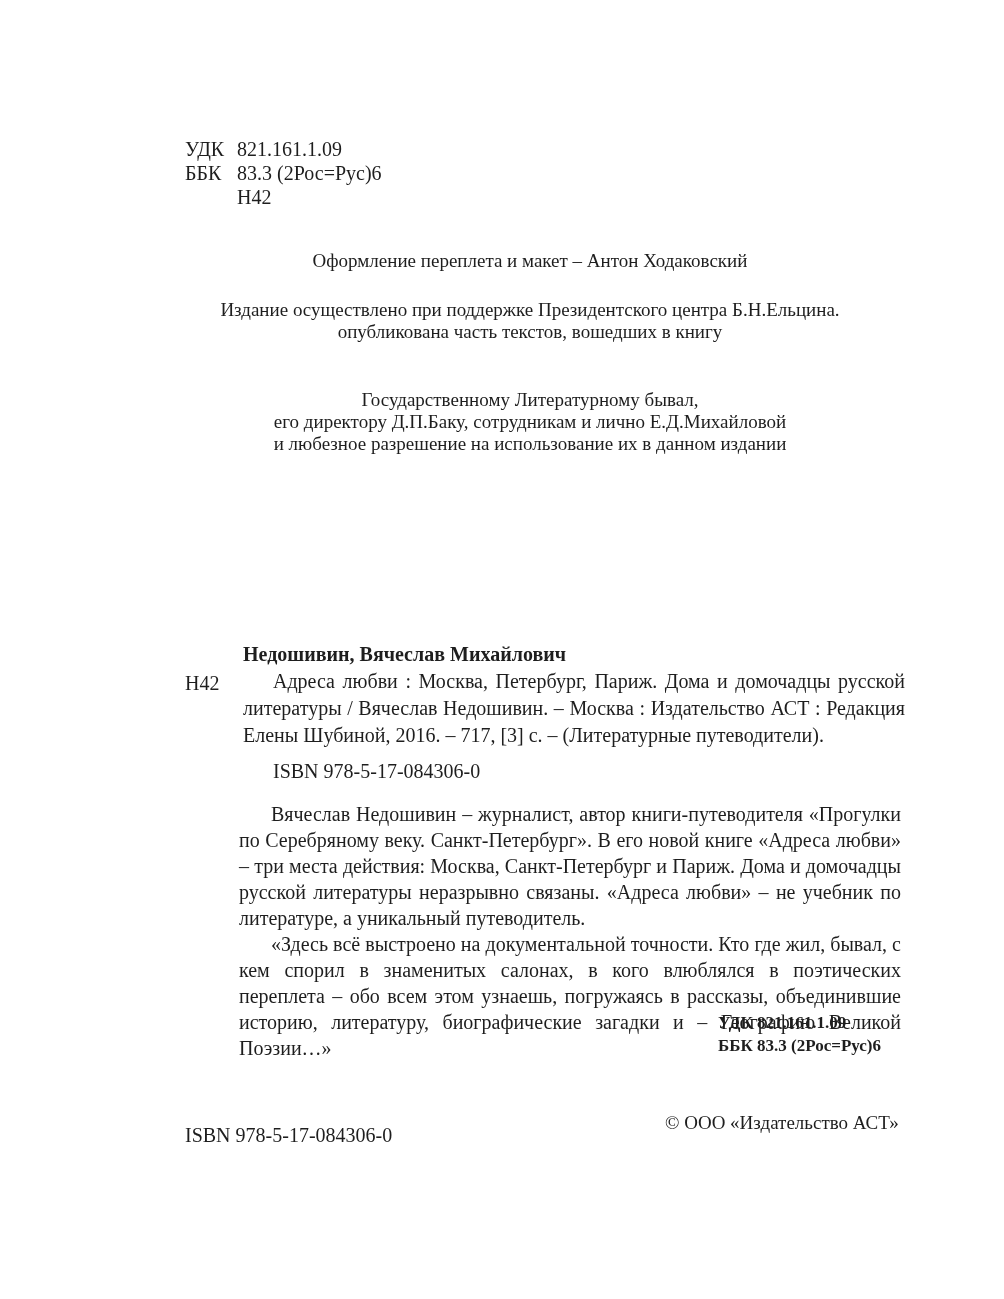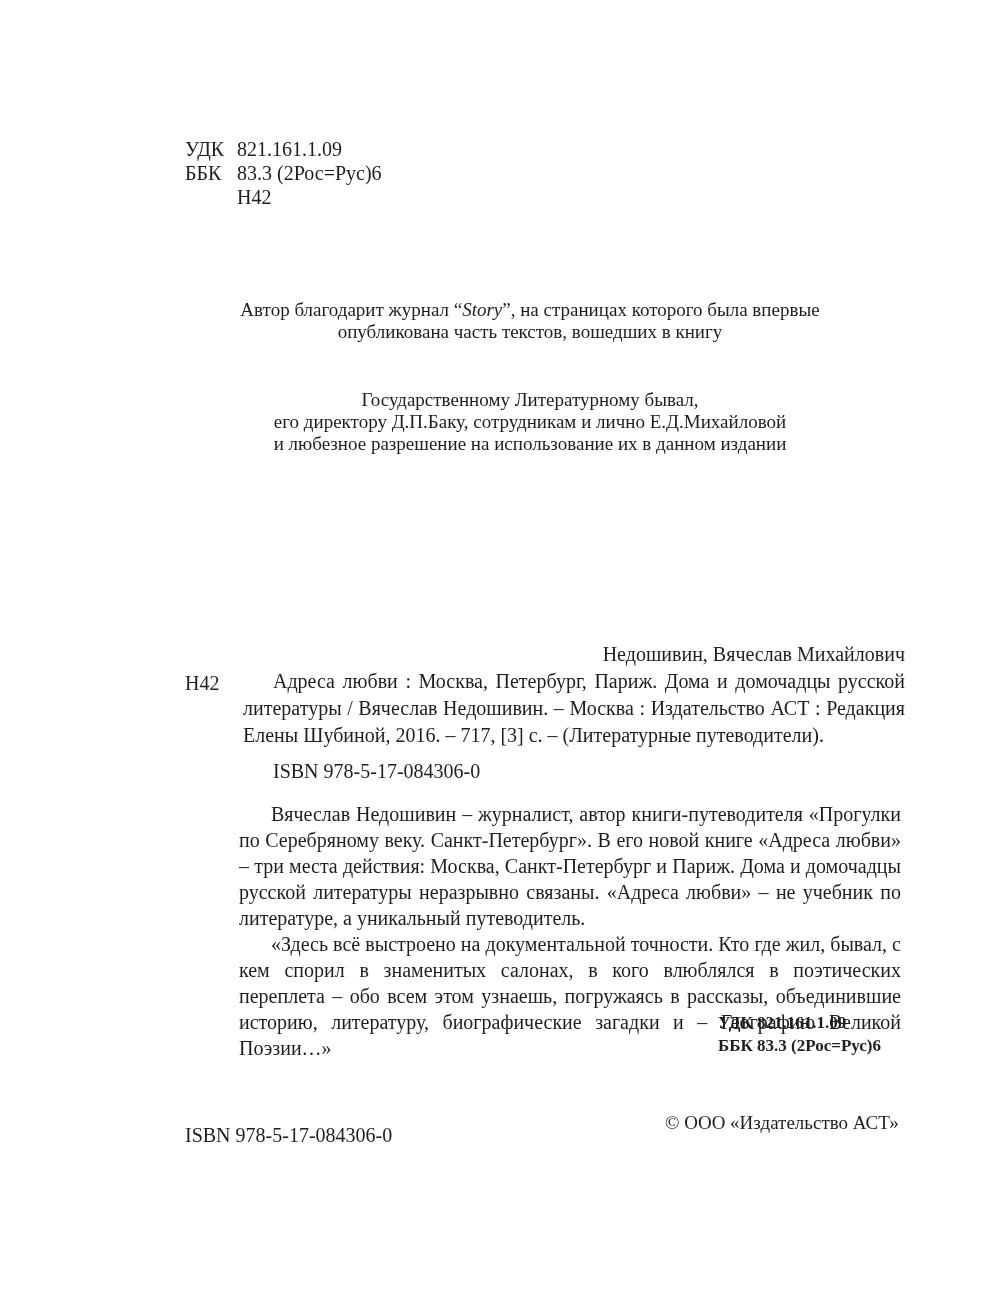--- a/index.html
+++ b/index.html
@@ -38,23 +38,22 @@
   
   .catalog {
     position: absolute;
     left: 185px;
     top: 641px;
     width: 720px;
     font-size: 20px;
   }
   .catalog-author {
     margin-left: 58px;
-    font-weight: 400;
+    font-weight: 700;
     line-height: 27px;
-    text-align: right;
   }
   .catalog-body { position: relative; }
   .catalog-sign {
     position: absolute;
     left: 0;
     top: 2px;
     line-height: 27px;
   }
   .catalog-desc {
     margin-left: 58px;
@@ -112,23 +111,24 @@
       <span class="lbl">УДК</span><span>821.161.1.09</span>
     </div>
     <div>
       <span class="lbl">ББК</span><span>83.3 (2Рос=Рус)6</span>
     </div>
     <div>
       <span class="lbl"></span><span>Н42</span>
     </div>
   </div>
 
+  <div class="centered design-line">Оформление переплета и макет – Антон Ходаковский</div>
 
   <div class="centered support-block">
-    <div><span>Автор благодарит журнал “</span><i>Story</i><span>”, на страницах которого была впервые</span></div>
+    <div>Издание осуществлено при поддержке Президентского центра Б.Н.Ельцина.</div>
     <div>опубликована часть текстов, вошедших в книгу</div>
   </div>
 
   <div class="centered gratitude-block">
     <div>Государственному Литературному бывал,</div>
     <div>его директору Д.П.Баку, сотрудникам и лично Е.Д.Михайловой</div>
     <div>и любезное разрешение на использование их в данном издании</div>
   </div>
 
   <div class="catalog">

